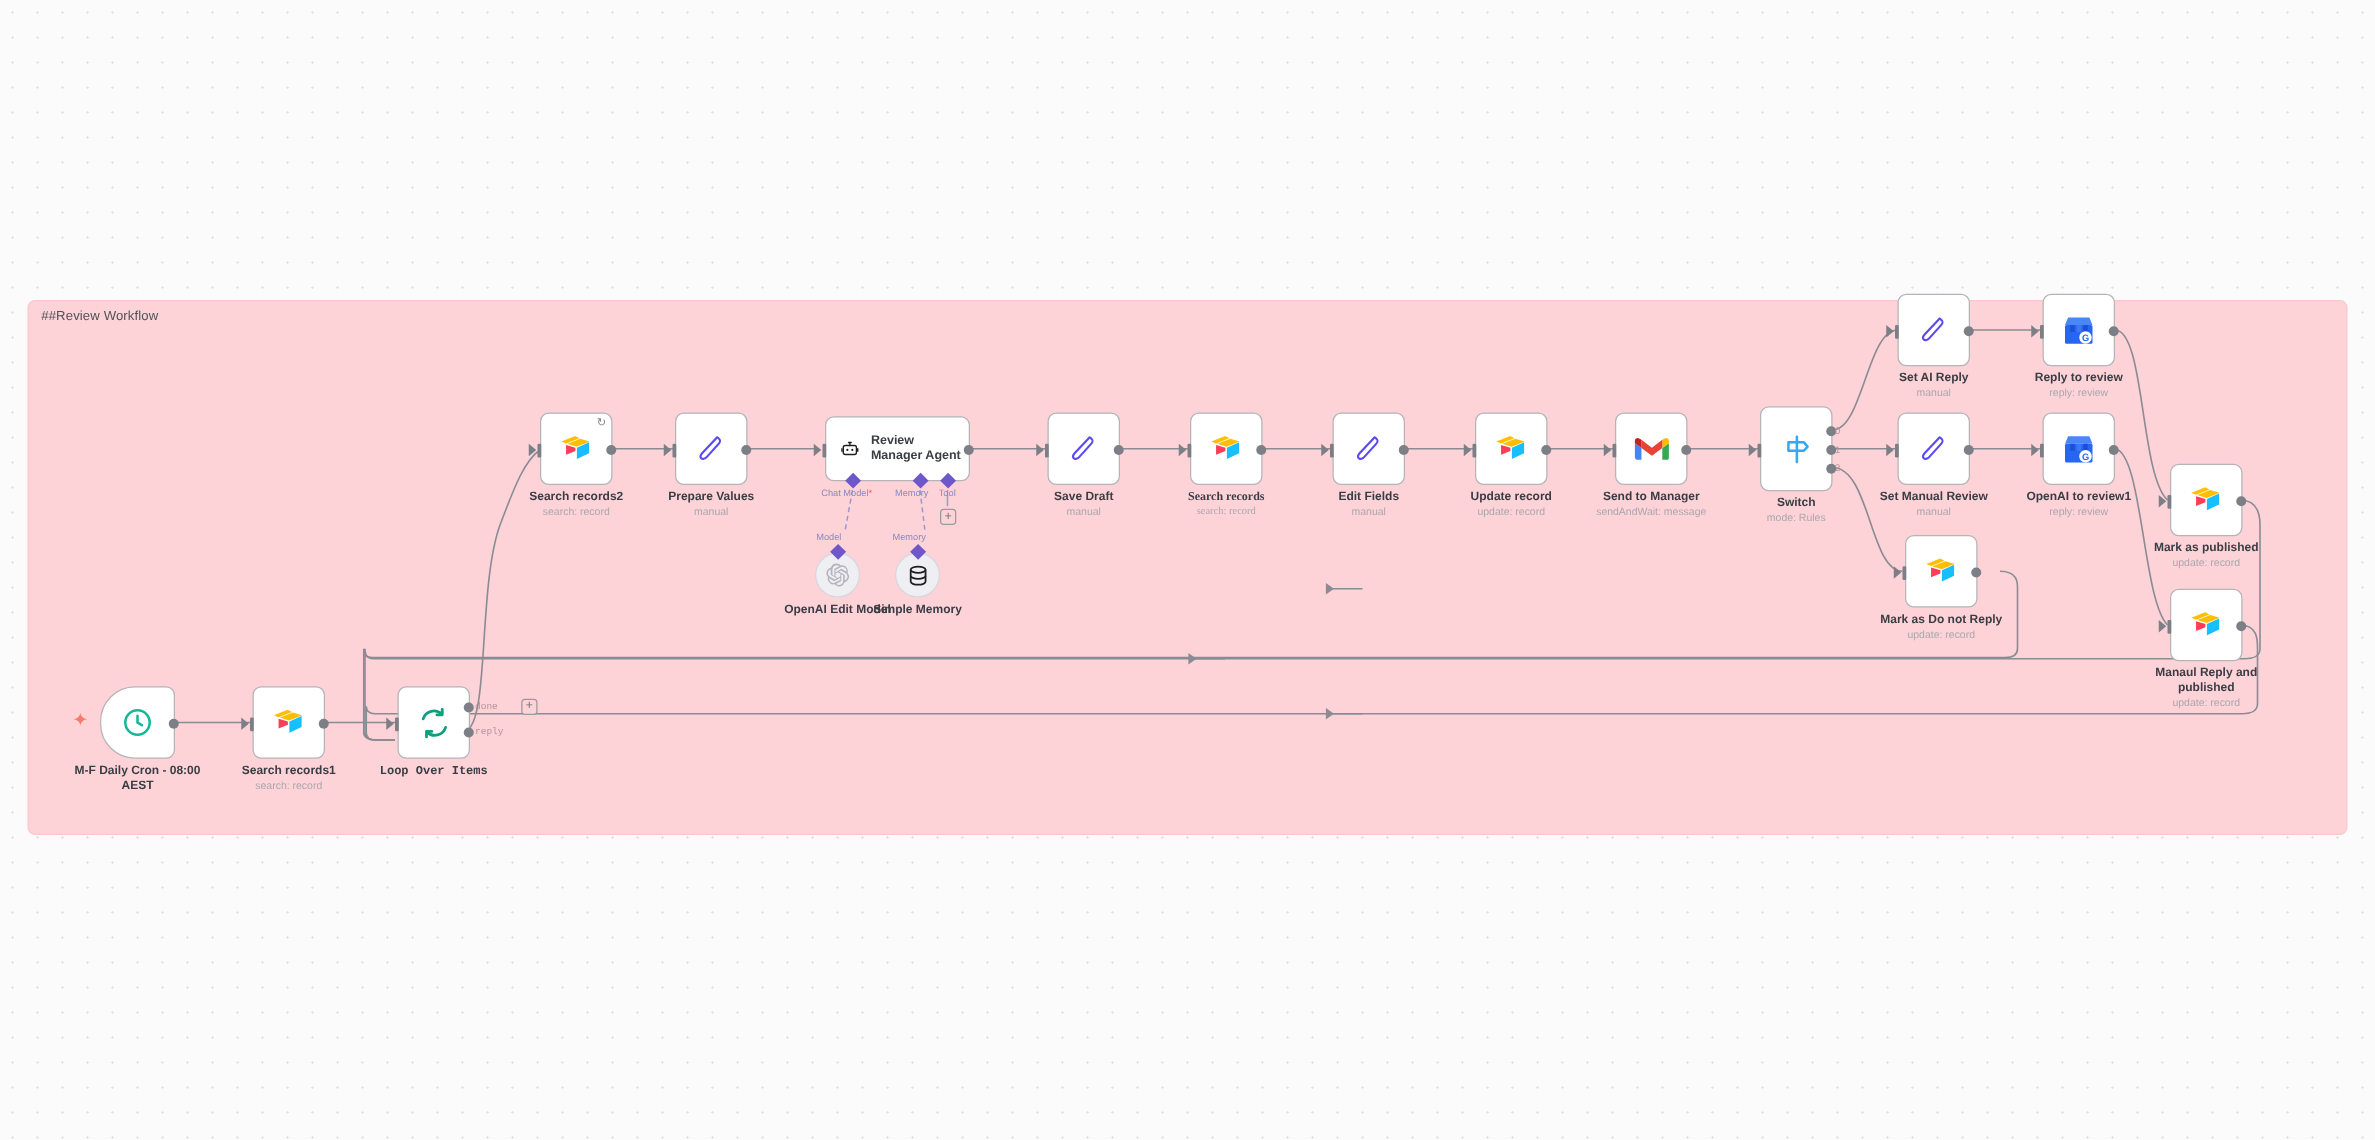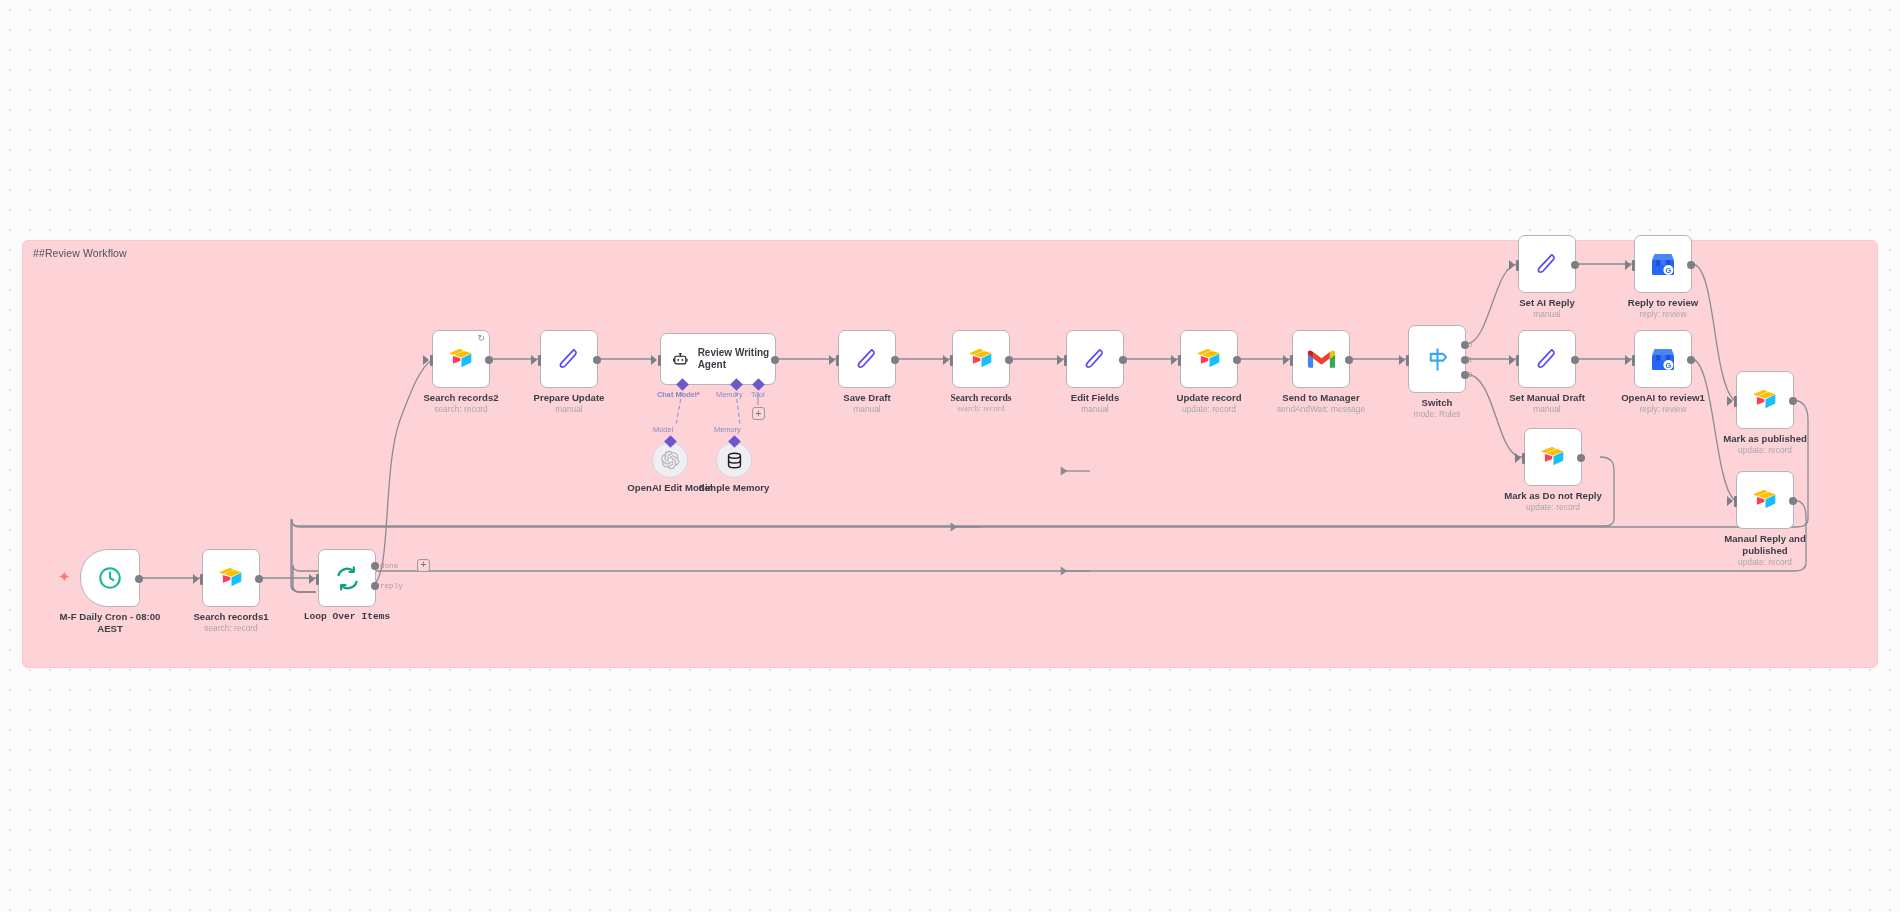--- a/index.html
+++ b/index.html
@@ -296,44 +296,44 @@
 
   <div class="node" style="left:540px; top:330px;">
     <div class="nbox">
       <div class="inbar" style="left:-3px; top:24px;"></div>
       <div class="inarrow" style="left:-10px; top:24px;"></div>
       <svg width="26" height="26" viewBox="0 0 24 24" fill="none" stroke="#5b4bf0" stroke-width="1.6">
         <path d="M17.5 4.5 C19 6 19 6.6 17.6 8.2 L8.6 18.2 C7.6 19.3 5.6 20 4.6 19 C3.6 18 4.4 16.2 5.4 15.1 L15 5 C16.4 3.5 16 3 17.5 4.5 z"></path>
       </svg>
       <div class="dot" style="right:-4px; top:25px;"></div>
     </div>
-    <div class="nlabel">Prepare Update</div>
+    <div class="nlabel">Prepare Values</div>
     <div class="nsub" style="top:74px;">manual</div>
   </div>
 
   <div class="node agent" style="left:660px; top:333px;">
     <div class="nbox">
       <div class="inbar" style="left:-3px; top:21px;"></div>
       <div class="inarrow" style="left:-10px; top:21px;"></div>
       <svg width="22" height="22" viewBox="0 0 24 24" fill="none" stroke="#1d1f25" stroke-width="1.7">
         <rect x="4" y="8" width="16" height="11" rx="2.4"></rect>
         <circle cx="9" cy="13.4" r="1.3" fill="#1d1f25" stroke="none"></circle>
         <circle cx="15" cy="13.4" r="1.3" fill="#1d1f25" stroke="none"></circle>
         <path d="M12 8 L12 5" stroke-linecap="round"></path>
         <path d="M10.4 4.4 h3.2" stroke-linecap="round"></path>
         <path d="M2.4 12 v3 M21.6 12 v3" stroke-linecap="round"></path>
       </svg>
-      <span style="font-size:10px; line-height:12px; color:#3b3d45; font-weight:600;">Review Writing Agent</span>
+      <span style="font-size:10px; line-height:12px; color:#3b3d45; font-weight:600;">Review Manager Agent</span>
       <div class="dot" style="right:-4px; top:22px;"></div>
     </div>
 
     <div class="diamond" style="left:18px; top:47px;"></div>
     <div class="diamond" style="left:72px; top:47px;"></div>
     <div class="diamond" style="left:94px; top:47px;"></div>
-    <div class="conn-label" style="left:-3px; top:57px;font-weight:bold;"><span>Chat Model<span class="req">*</span></span></div>
+    <div class="conn-label" style="left:-3px; top:57px;"><span>Chat Model<span class="req">*</span></span></div>
     <div class="conn-label" style="left:56px; top:57px;">Memory</div>
     <div class="conn-label" style="left:91px; top:57px;">Tool</div>
     <div class="plusbtn" style="left:92px; top:74px;">+</div>
   </div>
 
   <div class="node subnode" style="left:652px; top:442px;">
     <div class="diamond" style="left:14px; top:-5px;"></div>
     <div class="conn-label" style="left:1px; top:-17px;">Model</div>
     <div class="circ">
       <svg width="20" height="20" viewBox="0 0 24 24" fill="#b3b1bb">
@@ -484,21 +484,21 @@
 
   <div class="node" style="left:1518px; top:330px;">
     <div class="nbox">
       <div class="inbar" style="left:-3px; top:24px;"></div>
       <div class="inarrow" style="left:-10px; top:24px;"></div>
       <svg width="26" height="26" viewBox="0 0 24 24" fill="none" stroke="#5b4bf0" stroke-width="1.6">
         <path d="M17.5 4.5 C19 6 19 6.6 17.6 8.2 L8.6 18.2 C7.6 19.3 5.6 20 4.6 19 C3.6 18 4.4 16.2 5.4 15.1 L15 5 C16.4 3.5 16 3 17.5 4.5 z"></path>
       </svg>
       <div class="dot" style="right:-4px; top:25px;"></div>
     </div>
-    <div class="nlabel">Set Manual Draft</div>
+    <div class="nlabel">Set Manual Review</div>
     <div class="nsub" style="top:74px;">manual</div>
   </div>
 
   <div class="node" style="left:1634px; top:330px;">
     <div class="nbox">
       <div class="inbar" style="left:-3px; top:24px;"></div>
       <div class="inarrow" style="left:-10px; top:24px;"></div>
       <svg width="26" height="26" viewBox="0 0 26 26">
         <rect x="2" y="9" width="22" height="15" rx="1.2" fill="#2766f2"></rect>
         <path d="M2 9 L4.5 3 h17 L24 9 z" fill="#4a86f7"></path>

